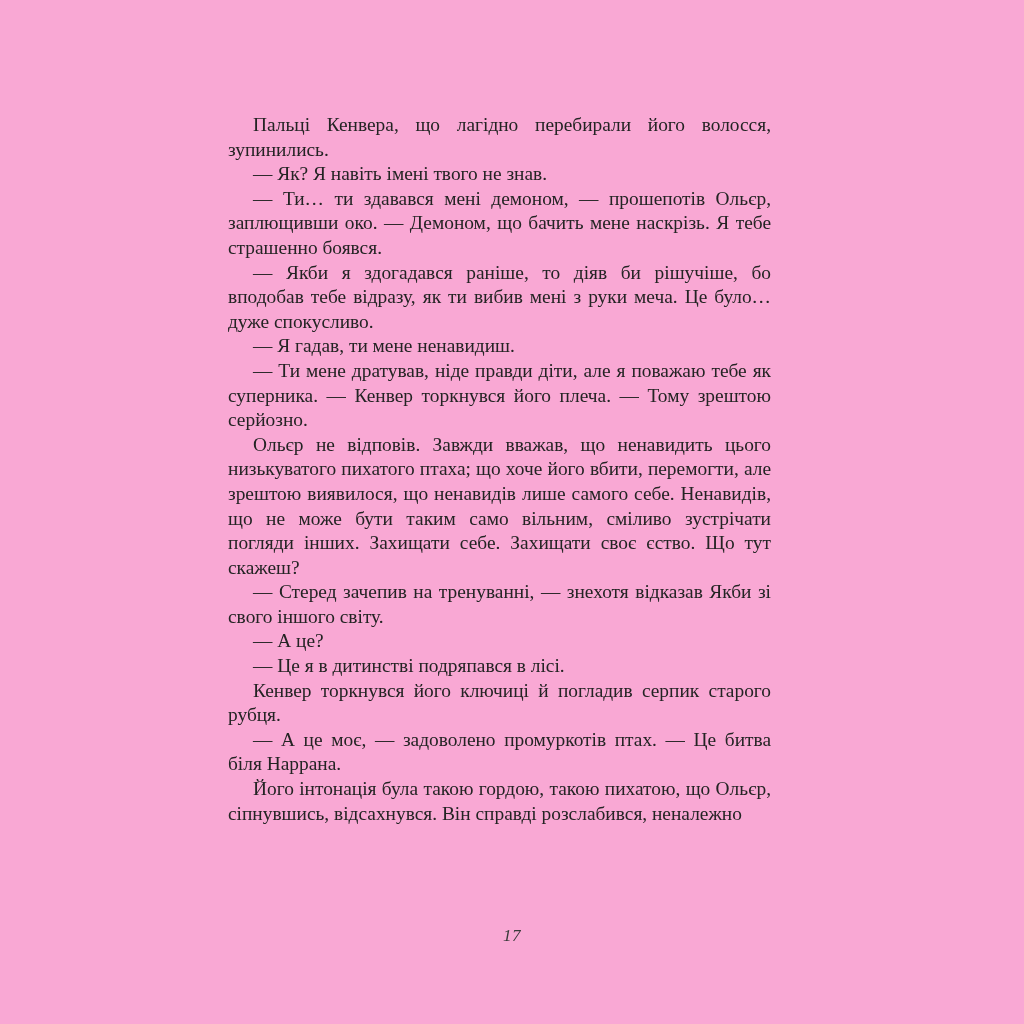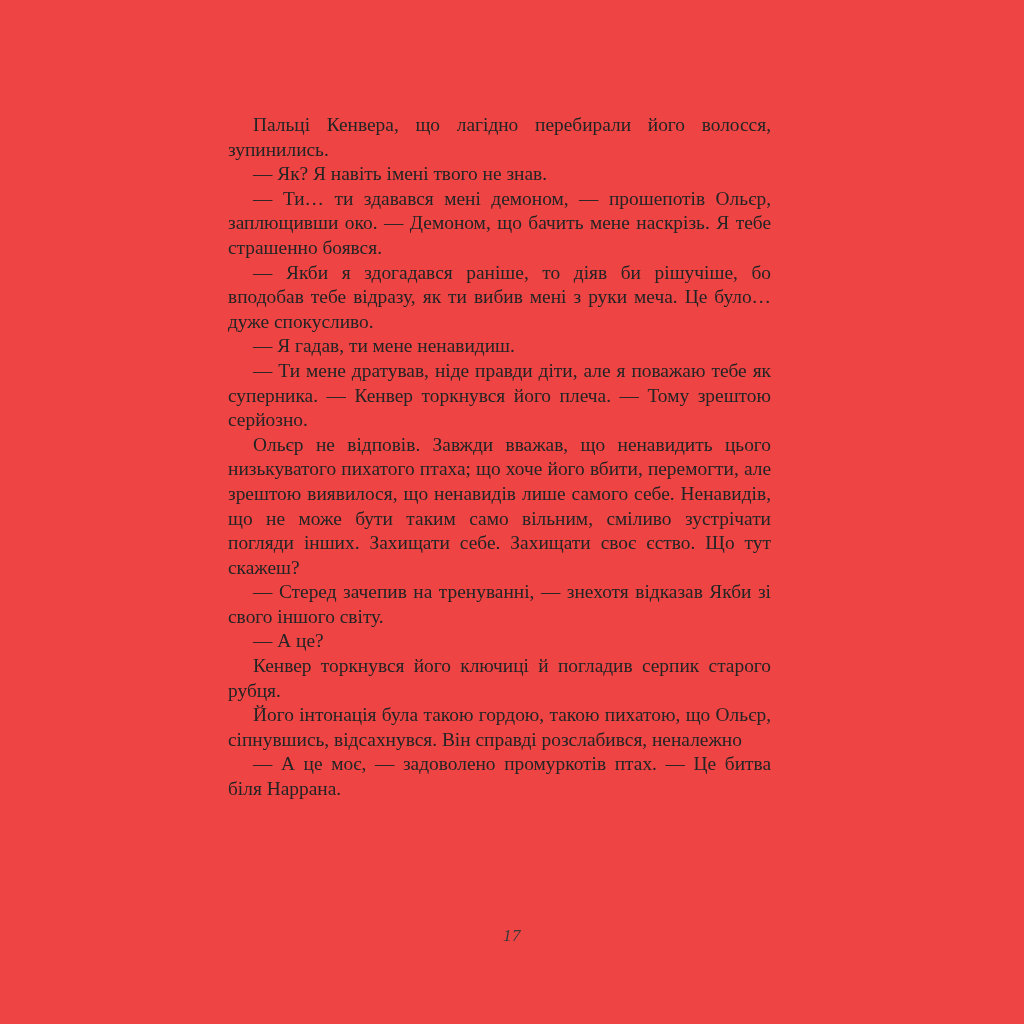--- a/index.html
+++ b/index.html
@@ -6,21 +6,21 @@
   html, body {
     margin: 0;
     padding: 0;
     background: #ffffff;
   }
   .page {
     position: relative;
     width: 1024px;
     height: 1024px;
     margin: 0 auto;
-    background: #ef4444;
+    background: #f9a8d4;
     overflow: hidden;
     box-sizing: border-box;
   }
   .text-block {
     position: absolute;
     left: 228px;
     top: 113px;
     width: 543px;
     font-family: "Liberation Serif", "DejaVu Serif", serif;
     font-size: 19.4px;
@@ -62,20 +62,21 @@
   <div class="text-block">
     <p class="para">Пальці Кенвера, що лагідно перебирали його волосся, зупинились.</p>
     <p class="para">— Як? Я навіть імені твого не знав.</p>
     <p class="para">— Ти… ти здавався мені демоном, — прошепотів Ольєр, заплющивши око. — Демоном, що бачить мене наскрізь. Я тебе страшенно боявся.</p>
     <p class="para">— Якби я здогадався раніше, то діяв би рішучіше, бо вподобав тебе відразу, як ти вибив мені з руки меча. Це було… дуже спокусливо.</p>
     <p class="para">— Я гадав, ти мене ненавидиш.</p>
     <p class="para">— Ти мене дратував, ніде правди діти, але я поважаю тебе як суперника. — Кенвер торкнувся його плеча. — Тому зрештою серйозно.</p>
     <p class="para">Ольєр не відповів. Завжди вважав, що ненавидить цього низькуватого пихатого птаха; що хоче його вбити, перемогти, але зрештою виявилося, що ненавидів лише самого себе. Ненавидів, що не може бути таким само вільним, сміливо зустрічати погляди інших. Захищати себе. Захищати своє єство. Що тут скажеш?</p>
     <p class="para">— Стеред зачепив на тренуванні, — знехотя відказав Якби зі свого іншого світу.</p>
     <p class="para">— А це?</p>
+    <p class="para">— Це я в дитинстві подряпався в лісі.</p>
     <p class="para">Кенвер торкнувся його ключиці й погладив серпик старого рубця.</p>
+    <p class="para">— А це моє, — задоволено промуркотів птах. — Це битва біля Наррана.</p>
     <p class="para">Його інтонація була такою гордою, такою пихатою, що Ольєр, сіпнувшись, відсахнувся. Він справді розслабився, неналежно</p>
-    <p class="para">— А це моє, — задоволено промуркотів птах. — Це битва біля Наррана.</p>
   </div>
 
   <div class="folio">17</div>
 
 </div>
 
 </body></html>

